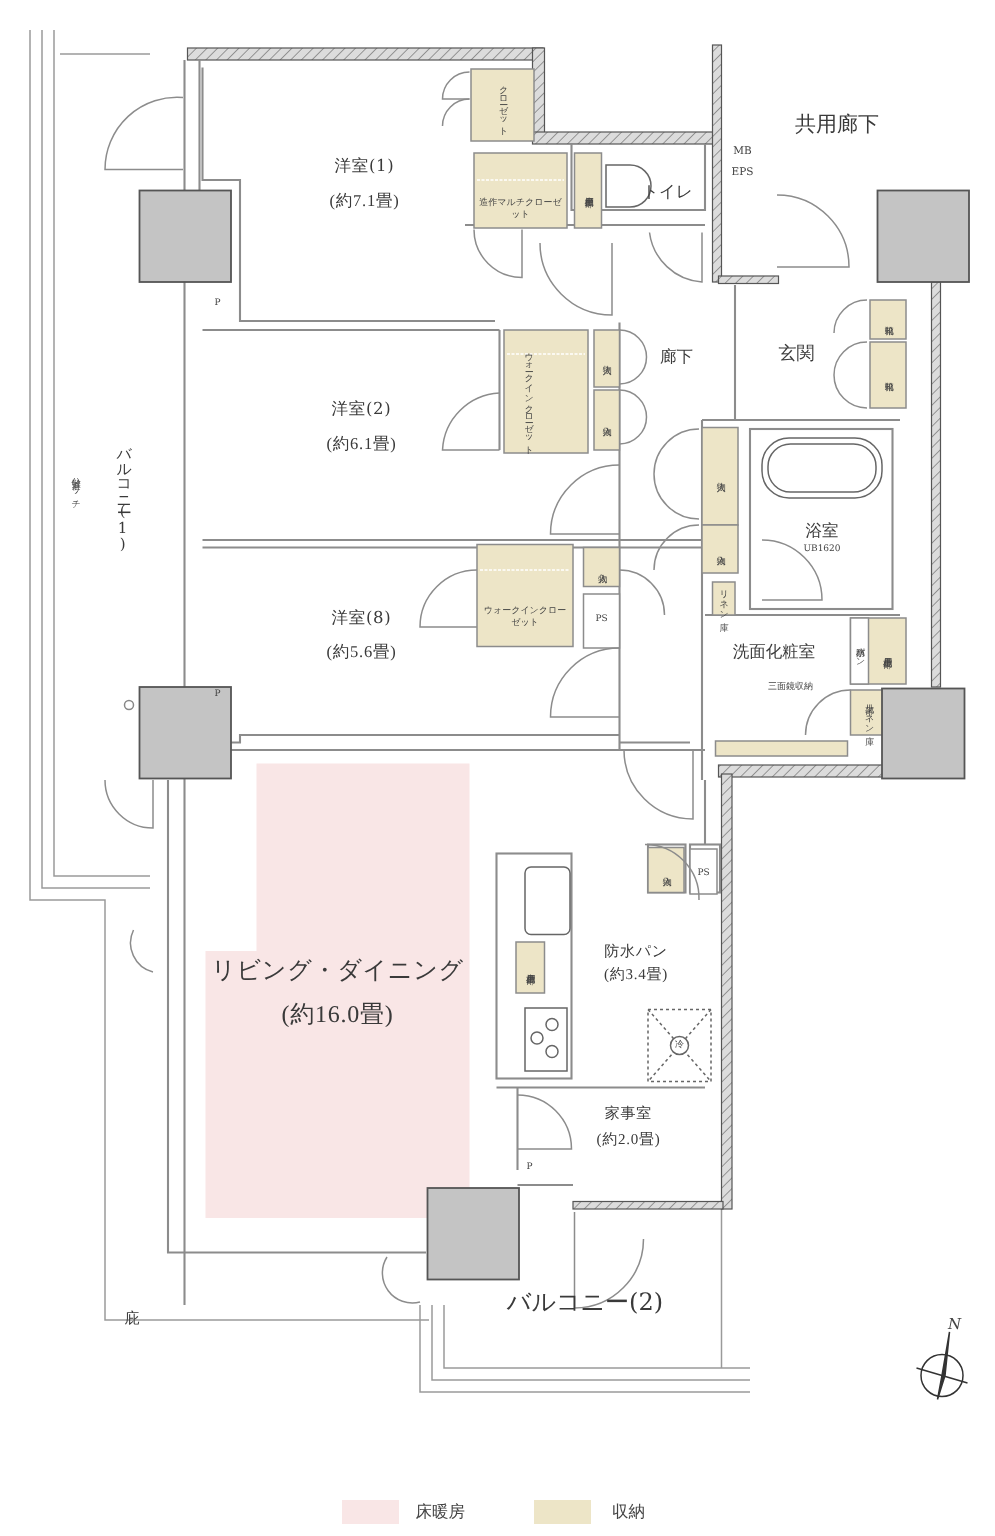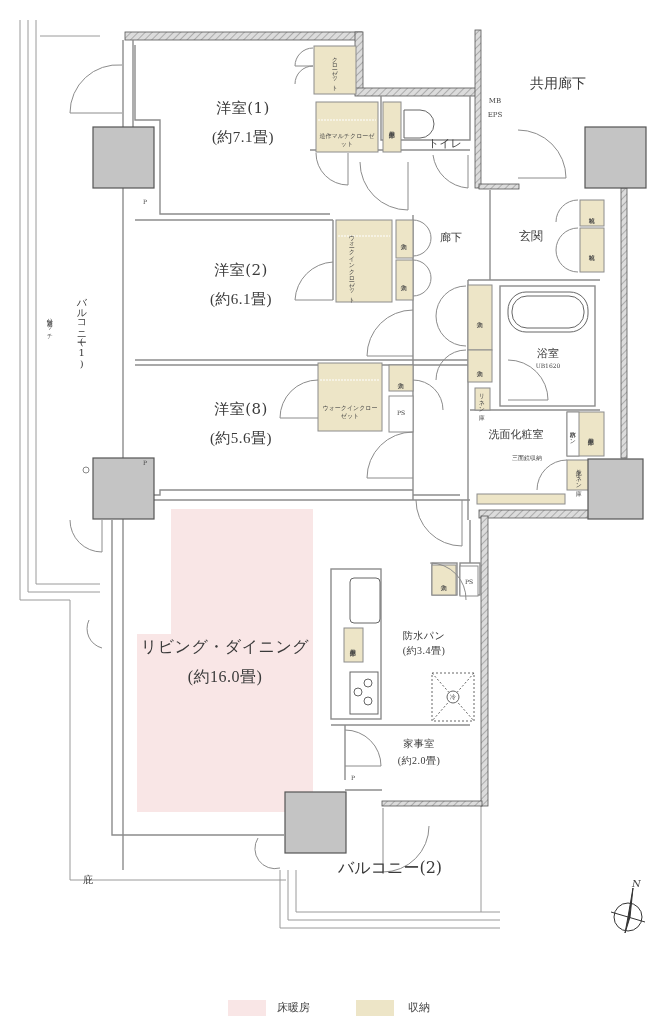--- a/index.html
+++ b/index.html
@@ -1,21 +1,21 @@
 <!DOCTYPE html>
 <html><head>
 <meta charset="utf-8">
 <style>
   html, body { margin:0; padding:0; background:#ffffff; }
   body { width:663px; height:1024px; position:relative; overflow:hidden;
          font-family:"DejaVu Serif","Liberation Serif",serif; color:#333; }
   #plan { position:absolute; left:0; top:0; width:663px; height:1024px; }
   .lbl { position:absolute; transform:translate(-50%,-50%); white-space:nowrap;
          font-family:"DejaVu Serif","Liberation Serif",serif; color:#3a3a3a; line-height:1.25; text-align:center; }
-  .room { font-size:15px; letter-spacing:0.5px; }
+  .room { font-size:11px; letter-spacing:0.5px; }
   .room .sub { display:block; margin-top:10px;font-family:Liberation Serif, serif; }
   .small { font-size:7px; color:#444; }
   .tiny { font-size:6px; color:#444; }
   .vert { writing-mode:vertical-rl; text-orientation:upright; }
   .legend { position:absolute; top:996px; left:0; width:585px; height:24px; }
   .legend .sw { position:absolute; top:4px; width:38px; height:16px; }
   .legend .tx { position:absolute; top:4px; font-size:11px; color:#444; }
   .compass-n { position:absolute; left:632px; top:878px; font-size:10px; font-style:italic; color:#444; }
 </style>
 </head>
@@ -208,21 +208,21 @@
 <div class="lbl room" style="left:225px;top:662px;font-size:16px">
   <span>リビング・ダイニング</span><span class="sub">(約16.0畳)</span>
 </div>
 <div class="lbl room" style="left:424px;top:643px;font-size:10px">
   <span>防水パン</span><span class="sub" style="margin-top:2px">(約3.4畳)</span>
 </div>
 <div class="lbl room" style="left:419px;top:752px;font-size:10px">
   <span>家事室</span><span class="sub" style="margin-top:4px">(約2.0畳)</span>
 </div>
 
-<div class="lbl" style="left:445px;top:144px;font-size:11px">トイレ</div>
+<div class="lbl" style="left:445px;top:128px;font-size:11px">トイレ</div>
 <div class="lbl" style="left:451px;top:238px;font-size:11px">廊下</div>
 <div class="lbl" style="left:531px;top:236px;font-size:12px">玄関</div>
 <div class="lbl" style="left:548px;top:354px;font-size:11px">浴室</div>
 <div class="lbl tiny" style="left:548px;top:366px">UB1620</div>
 <div class="lbl" style="left:516px;top:435px;font-size:11px">洗面化粧室</div>
 <div class="lbl tiny" style="left:527px;top:458px">三面鏡収納</div>
 <div class="lbl" style="left:558px;top:84px;font-size:14px">共用廊下</div>
 <div class="lbl small" style="left:495px;top:101px">MB</div>
 <div class="lbl small" style="left:495px;top:115px">EPS</div>
 <div class="lbl vert" style="left:81px;top:330px;font-size:10px">バルコニー(1)</div>

